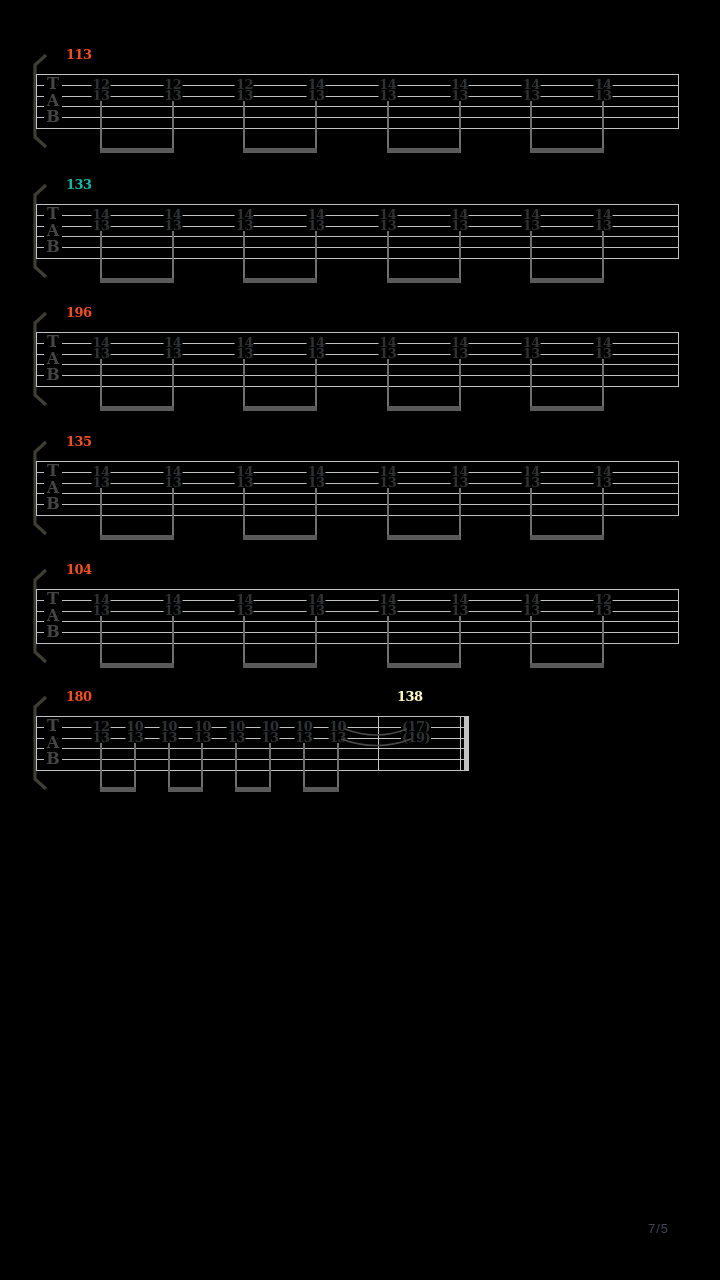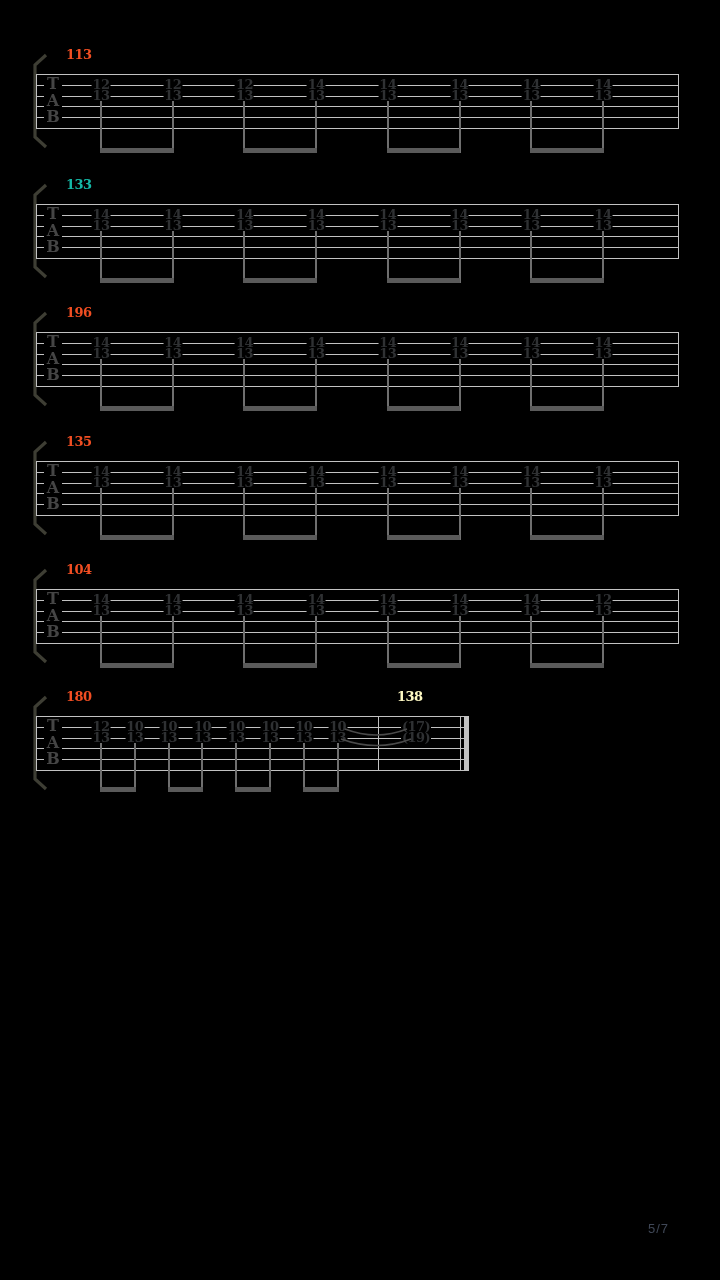--- a/index.html
+++ b/index.html
@@ -413,14 +413,14 @@
             <div class="fret" style="left: 416px; top: 30.75px; color: rgb(47, 49, 51);">(17)</div>
             <div class="fret" style="left: 416px; top: 41.5px; color: rgb(47, 49, 51);">(19)</div>
           </div>
           <svg width="90" height="40" viewBox="0 0 90 40" class="tie-svg" style="left: 340px; top: 30px;">
             <path d="M5,9 Q36,21 67,9" fill="none" stroke="#4a4a4a" stroke-width="1.6"></path>
             <path d="M1,19 Q37,32 71,19" fill="none" stroke="#4a4a4a" stroke-width="1.6"></path>
           </svg>
         </div>
       </div>
     </div>
-  <div id="page-indicator" style="color: rgb(63, 71, 86);">5/7</div>
+  <div id="page-indicator" style="color: rgb(63, 71, 86);">7/5</div>
 </div>
 
 </body></html>

